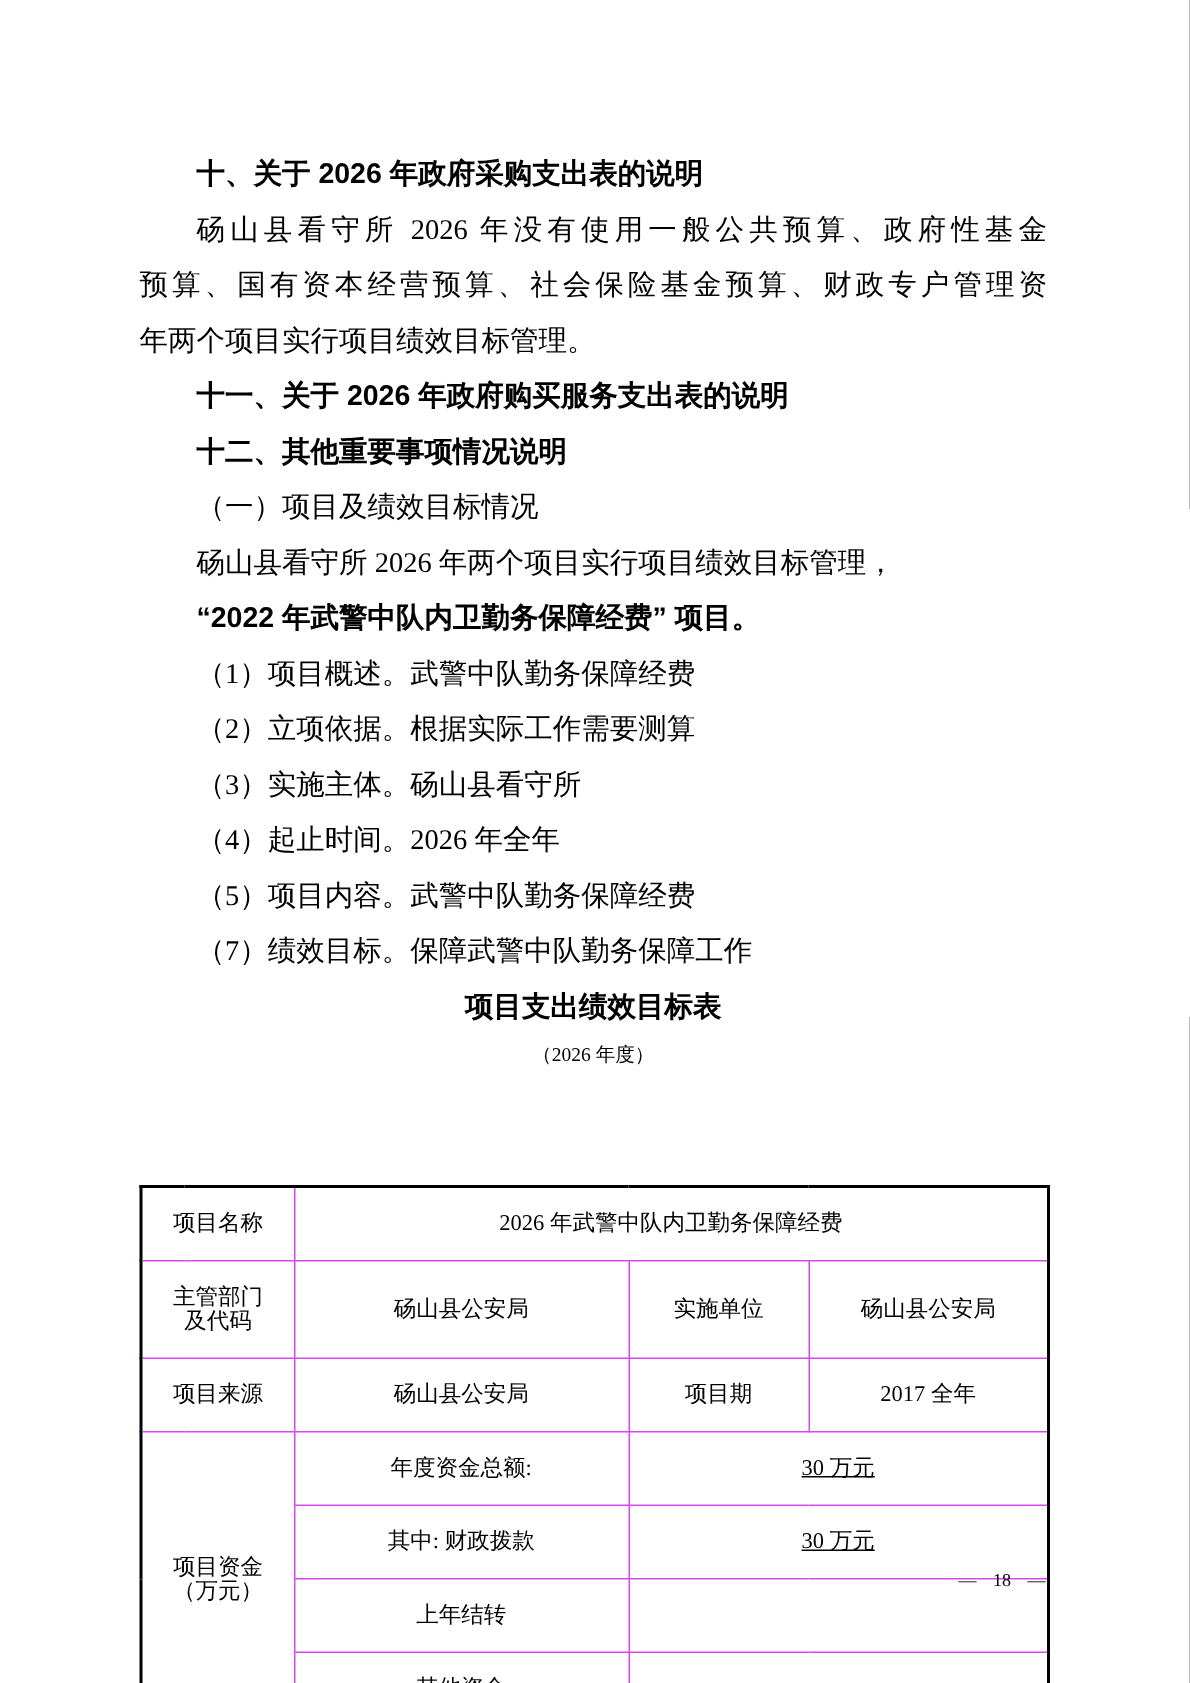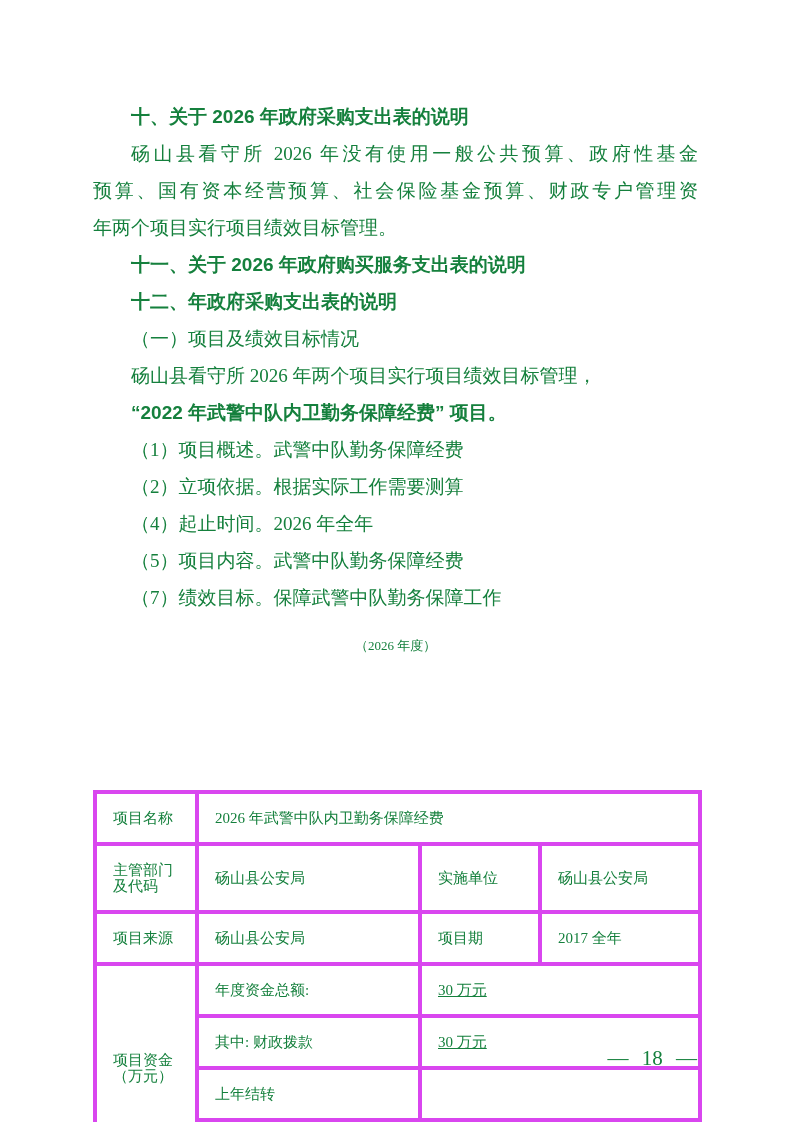--- a/index.html
+++ b/index.html
@@ -1,70 +1,72 @@
 <!DOCTYPE html>
 <html><head>
 <meta charset="utf-8">
 <style>
   html,body{margin:0;padding:0;background:#888;}
   .page{
     position:relative; width:793px; height:1122px; margin:0 auto;
-    background:#ffffff; color:#15803d;
+    background:#ffffff; color:#000000;
     font-family:"Liberation Serif","DejaVu Serif",serif;
     overflow:hidden;
   }
   .content{position:absolute; left:93px; top:98px; width:605px;}
   .line{margin:0; font-size:19px; line-height:37px; white-space:nowrap;}
   .h{font-family:"Liberation Sans","DejaVu Sans",sans-serif; font-weight:bold;}
   .ind{ text-indent:38px; }
   .stretch{ white-space:normal; text-align:justify; text-align-last:justify; }
   .kai{ font-style:normal; }
   .tbl-title{ text-align:center; font-family:"Liberation Sans","DejaVu Sans",sans-serif; font-weight:bold; }
   .tbl-sub{ font-size:13px; line-height:26px; text-align:center; white-space:nowrap; }
 
   table.goal{
     position:absolute; left:93px; top:790px; width:605px;
     border-collapse:collapse; table-layout:fixed;
     font-size:15px; border:2px solid #000;
   }
   table.goal td{
-    border:4px solid #d946ef; padding:16px; text-align:left;
+    border:1px solid #d946ef; padding:16px; text-align:center;
     vertical-align:middle; overflow:hidden; line-height:16px;
   }
   td.pre{ white-space:pre-line; }
   td.fl0{ text-align:left; padding-left:10px; }
   td.fl1{ text-align:left; padding-left:25px; }
   td.fv{ text-align:right; padding-right:8px;text-decoration:underline; }
   td.vlab{ font-size:13px; line-height:13.5px; }
   .footer{
     position:absolute; top:1046px; right:96px;
-    font-size:21px; word-spacing:8px; white-space:nowrap;
+    font-size:12px; word-spacing:8px; white-space:nowrap;
   }
 </style>
 </head>
 <body>
 
 <div class="page">
 
   <div class="content">
     <p class="line h ind">十、关于 2026 年政府采购支出表的说明</p>
     <p class="line ind stretch">砀山县看守所 2026 年没有使用一般公共预算、政府性基金</p>
     <p class="line stretch">预算、国有资本经营预算、社会保险基金预算、财政专户管理资</p>
     <p class="line">年两个项目实行项目绩效目标管理。</p>
     <p class="line h ind">十一、关于 2026 年政府购买服务支出表的说明</p>
-    <p class="line h ind">十二、年政府采购支出表的说明</p>
+    <p class="line h ind">十二、其他重要事项情况说明</p>
     <p class="line ind kai">（一）项目及绩效目标情况</p>
     <p class="line ind">砀山县看守所 2026 年两个项目实行项目绩效目标管理，</p>
     <p class="line h ind">“2022 年武警中队内卫勤务保障经费” 项目。</p>
     <p class="line ind">（1）项目概述。武警中队勤务保障经费</p>
     <p class="line ind">（2）立项依据。根据实际工作需要测算</p>
+    <p class="line ind">（3）实施主体。砀山县看守所</p>
     <p class="line ind">（4）起止时间。2026 年全年</p>
     <p class="line ind">（5）项目内容。武警中队勤务保障经费</p>
     <p class="line ind">（7）绩效目标。保障武警中队勤务保障工作</p>
-    <p class="tbl-sub" style="margin:17px">（2026 年度）</p>
+    <p class="line tbl-title">项目支出绩效目标表</p>
+    <p class="tbl-sub" style="margin:0">（2026 年度）</p>
   </div>
 
   <table class="goal">
     <colgroup>
       <col style="width:29px">
         <col style="width:73px">
         <col style="width:223px">
       <col style="width:120px">
         <col style="width:160px">
     </colgroup>

